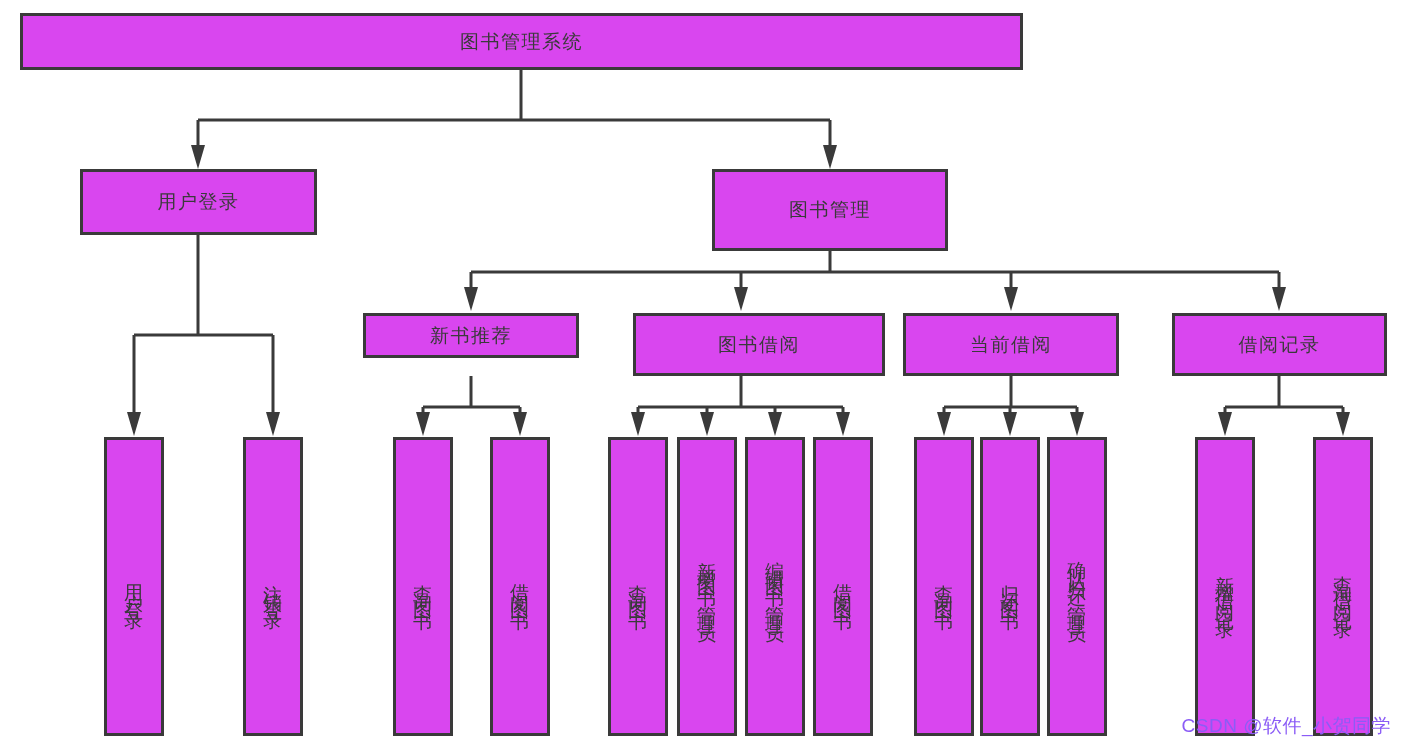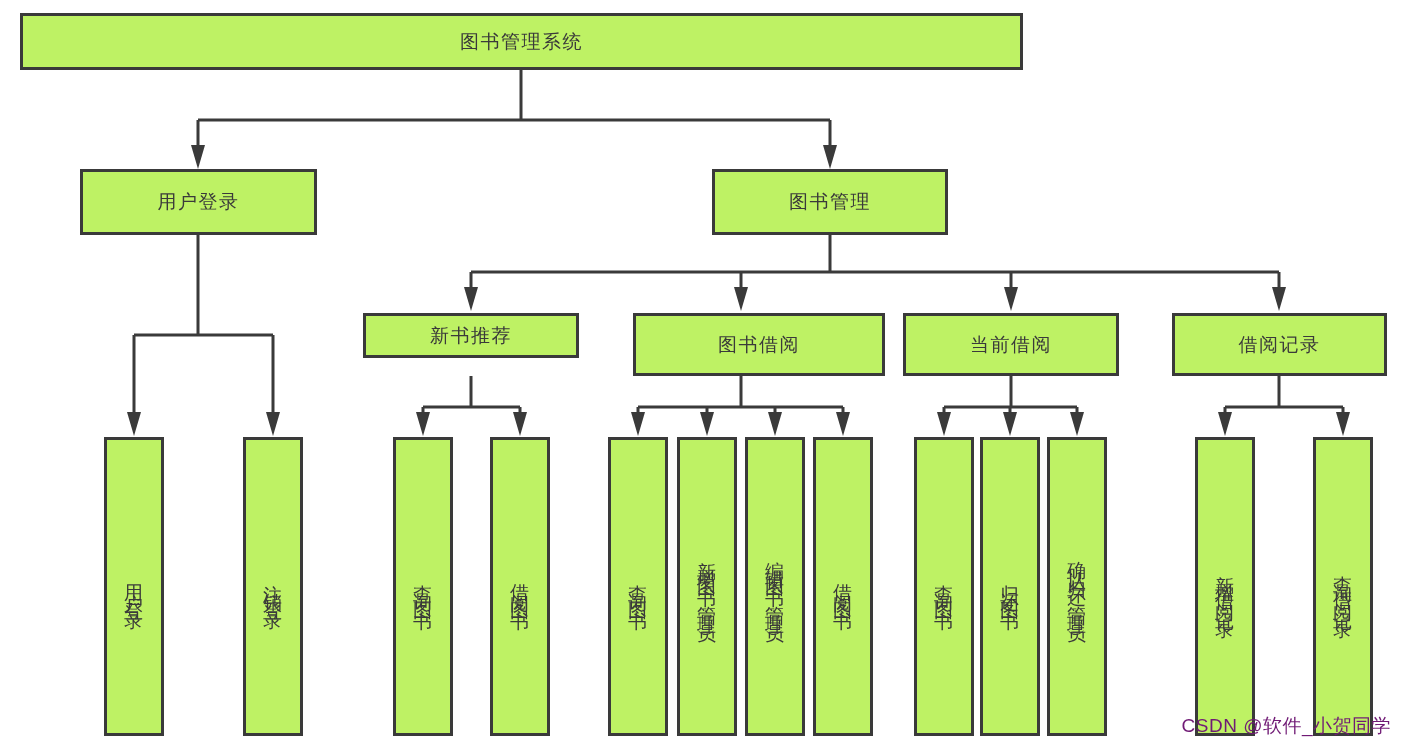--- a/index.html
+++ b/index.html
@@ -13,21 +13,21 @@
   }
   .connectors {
     position: absolute;
     left: 0; top: 0;
     width: 1405px; height: 747px;
     pointer-events: none;
   }
   .box {
     position: absolute;
     box-sizing: border-box;
-    background: #bef264;
+    background: #d946ef;
     border: 3px solid #3a3a3a;
     display: flex;
     align-items: center;
     justify-content: center;
     color: #3a3a3a;
   }
   .h-box {
     font-size: 19px;
     letter-spacing: 1.5px;
     white-space: nowrap;
@@ -44,21 +44,21 @@
     letter-spacing: 9px;
     line-height: 1;
     white-space: nowrap;
     color: #3a3a3a;
   }
   .watermark {
     position: absolute;
     right: 14px;
     bottom: 8px;
     font-size: 19px;
-    color: #701a75;
+    color: #8b5cf6;
     letter-spacing: 0.5px;
     white-space: nowrap;
   }
 </style>
 </head>
 <body>
 
 <div class="stage">
 
   <svg class="connectors" viewBox="0 0 1405 747" xmlns="http://www.w3.org/2000/svg">
@@ -100,21 +100,21 @@
       <polygon points="1003,412 1017,412 1010,436"></polygon>
       <polygon points="1070,412 1084,412 1077,436"></polygon>
       <polygon points="1218,412 1232,412 1225,436"></polygon>
       <polygon points="1336,412 1350,412 1343,436"></polygon>
     </g>
   </svg>
 
   <div class="box h-box" style="left:20px; top:13px; width:1003px; height:57px;">图书管理系统</div>
 
   <div class="box h-box" style="left:80px; top:169px; width:237px; height:66px;">用户登录</div>
-  <div class="box h-box" style="left:712px; top:169px; width:236px; height:66px;">图书管理</div>
+  <div class="box h-box" style="left:712px; top:169px; width:236px; height:82px;">图书管理</div>
 
   <div class="box h-box" style="left:363px; top:313px; width:216px; height:45px;">新书推荐</div>
   <div class="box h-box" style="left:633px; top:313px; width:252px; height:63px;">图书借阅</div>
   <div class="box h-box" style="left:903px; top:313px; width:216px; height:63px;">当前借阅</div>
   <div class="box h-box" style="left:1172px; top:313px; width:215px; height:63px;">借阅记录</div>
 
   <div class="box v-box" style="left:104px;">
     <span class="v-text">用户登录</span>
   </div>
   <div class="box v-box" style="left:243px;">

